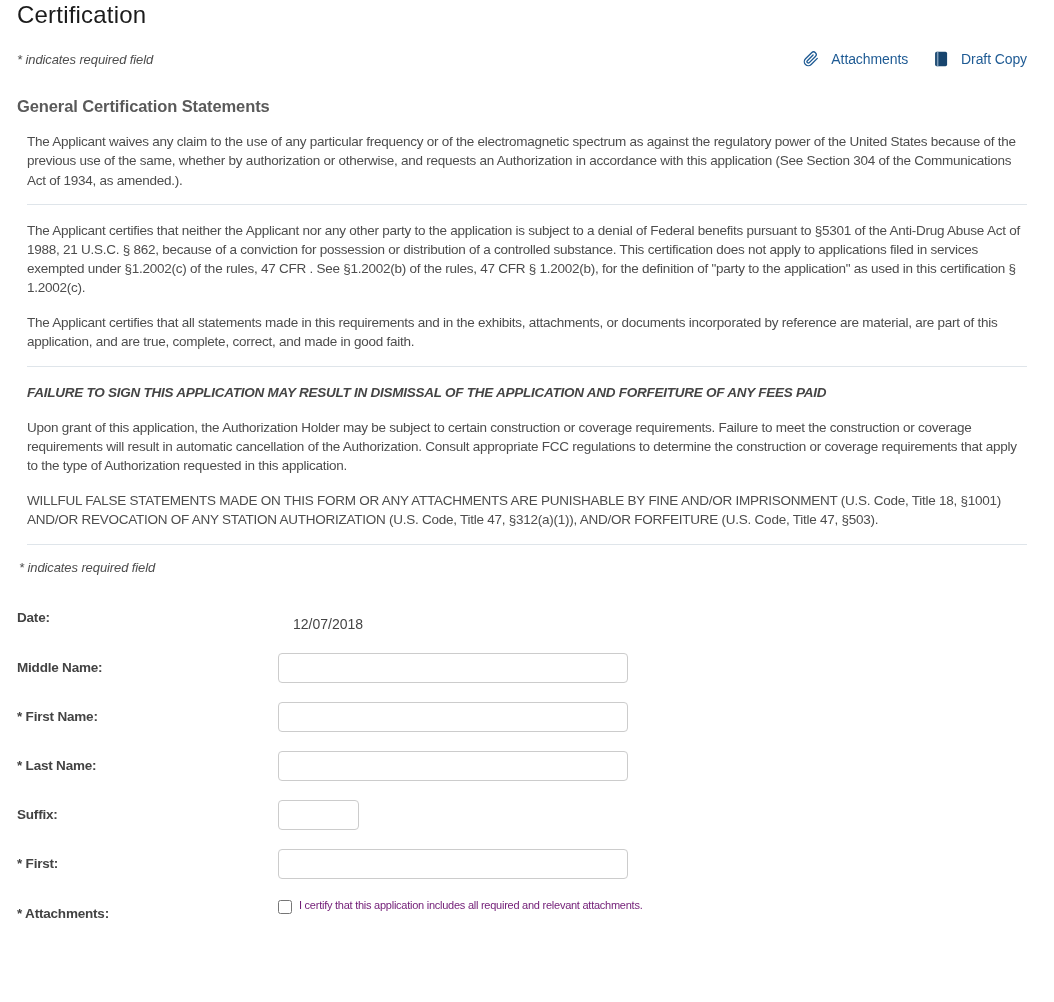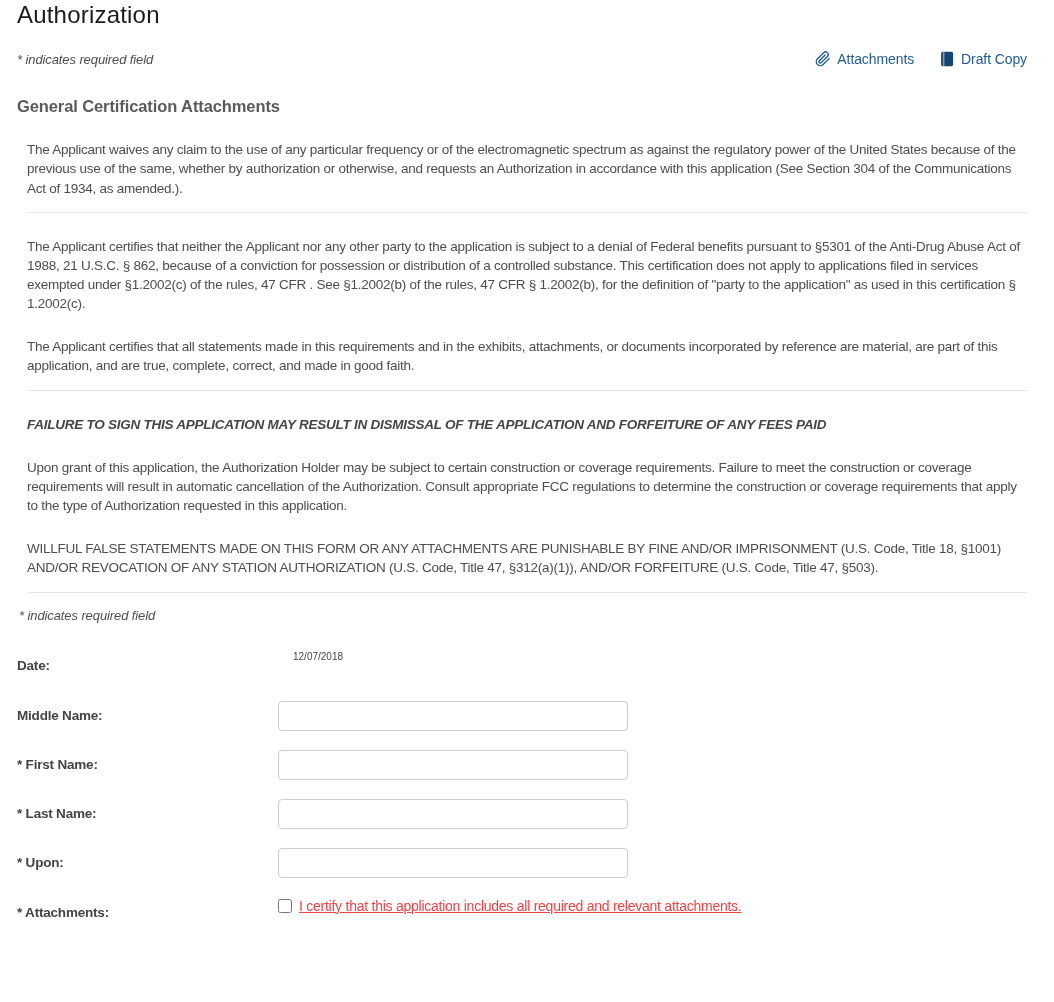--- a/index.html
+++ b/index.html
@@ -29,40 +29,40 @@
   .required-note {
     font-style: italic;
     font-size: 13px;
     color: #4d4d4d;
     letter-spacing: -0.1px;
   }
   .links { display: flex; gap: 26px; align-items: center; }
   .toolbar-link {
     display: inline-flex;
     align-items: center;
-    gap: 6px;
+    gap: 12px;
     font-size: 14px;
     color: #1f5b94;
     text-decoration: none;
     cursor: pointer;
     letter-spacing: -0.1px;
   }
   .toolbar-link svg { display: block; }
 
   .section-heading {
     font-size: 16.5px;
     font-weight: 700;
     color: #5a5a5a;
     letter-spacing: -0.1px;
   }
   .heading-general { margin-top: 30px; }
   .heading-authorized { margin-top: 18px; }
 
   .para {
-    margin: 24px 0 0 10px;
+    margin: 16px 0 0 10px;
     font-size: 13.5px;
     line-height: 1.42;
     color: #4d4d4d;
     letter-spacing: -0.25px;
     max-width: 1002px;
   }
   .para.bold-warning { font-weight: 700; color: #454545; font-style: italic; }
 
   .divider {
     border: none;
@@ -88,25 +88,25 @@
     margin-bottom: 19px;
     min-height: 30px;
   }
   .form-label {
     font-size: 13.5px;
     font-weight: 700;
     color: #434343;
     letter-spacing: -0.2px;
   }
   .date-value {
-    font-size: 10px;
+    font-size: 14px;
     color: #454545;
     padding-left: 15px;
     align-self: start;
-    margin-top: 2px;
+    margin-top: 15px;
   }
   .row-date { margin-bottom: 18px; min-height: 34px; }
   .text-input {
     width: 350px;
     height: 30px;
     border: 1px solid #cccccc;
     border-radius: 4px;
     padding: 4px 8px;
     font-family: "Liberation Sans", sans-serif;
     font-size: 13.5px;
@@ -122,33 +122,32 @@
     align-items: flex-start;
     gap: 7px;
     padding-top: 1px;
   }
   .checkbox-wrap input[type="checkbox"] {
     width: 14px; height: 14px;
     margin-top: 1px;
     accent-color: #ffffff;
   }
   .checkbox-label {
-    font-size: 14px;
-    color: #ef4444;
+    font-size: 11px;
+    color: #701a75;
     letter-spacing: -0.25px;
-    text-decoration: underline;
   }
   .checkbox-row .form-label { margin-top: 8px; }
 </style>
 </head>
 <body>
 
 <div class="page">
 
-  <h1 class="page-title">Authorization</h1>
+  <h1 class="page-title">Certification</h1>
 
   <div class="meta-row">
     <span class="required-note">* indicates required field</span>
     <span class="links">
       <a class="toolbar-link">
         <span>
           <svg width="16" height="16" viewBox="0 0 24 24" fill="none" stroke="#1f5b94" stroke-width="2" stroke-linecap="round" stroke-linejoin="round">
               <path d="M21.44 11.05l-9.19 9.19a6 6 0 0 1-8.49-8.49l9.19-9.19a4 4 0 0 1 5.66 5.66L9.42 17.41a2 2 0 0 1-2.83-2.83l8.49-8.48"></path>
             </svg>
         </span>
@@ -159,21 +158,21 @@
           <svg width="15" height="16" viewBox="0 0 18 20">
               <rect x="1" y="1" width="15" height="18" rx="2" fill="#17456e"></rect>
               <rect x="3.2" y="1" width="2" height="18" fill="#7d9cb9"></rect>
             </svg>
         </span>
         <span>Draft Copy</span>
       </a>
     </span>
   </div>
 
-  <h2 class="section-heading heading-general">General Certification Attachments</h2>
+  <h2 class="section-heading heading-general">General Certification Statements</h2>
 
   <p class="para">The Applicant waives any claim to the use of any particular frequency or of the electromagnetic spectrum as against the regulatory power of the United States because of the previous use of the same, whether by authorization or otherwise, and requests an Authorization in accordance with this application (See Section 304 of the Communications Act of 1934, as amended.).</p>
   <hr class="divider inner">
   <p class="para">The Applicant certifies that neither the Applicant nor any other party to the application is subject to a denial of Federal benefits pursuant to §5301 of the Anti-Drug Abuse Act of 1988, 21 U.S.C. § 862, because of a conviction for possession or distribution of a controlled substance. This certification does not apply to applications filed in services exempted under §1.2002(c) of the rules, 47 CFR . See §1.2002(b) of the rules, 47 CFR § 1.2002(b), for the definition of "party to the application" as used in this certification § 1.2002(c).</p>
   <p class="para">The Applicant certifies that all statements made in this requirements and in the exhibits, attachments, or documents incorporated by reference are material, are part of this application, and are true, complete, correct, and made in good faith.</p>
   <hr class="divider inner">
 
 
   <p class="para bold-warning">FAILURE TO SIGN THIS APPLICATION MAY RESULT IN DISMISSAL OF THE APPLICATION AND FORFEITURE OF ANY FEES PAID</p>
   <p class="para">Upon grant of this application, the Authorization Holder may be subject to certain construction or coverage requirements. Failure to meet the construction or coverage requirements will result in automatic cancellation of the Authorization. Consult appropriate FCC regulations to determine the construction or coverage requirements that apply to the type of Authorization requested in this application.</p>
@@ -197,23 +196,27 @@
     <div class="form-row">
       <span class="form-label">* First Name:</span>
       <span><input type="text" class="text-input" value="" style=""></span>
     </div>
 
     <div class="form-row">
       <span class="form-label">* Last Name:</span>
       <span><input type="text" class="text-input" value="" style=""></span>
     </div>
 
-
-    <div class="form-row">
-      <span class="form-label">* Upon:</span>
+    <div class="form-row">
+      <span class="form-label">Suffix:</span>
+      <span><input type="text" class="text-input short" value="" style=""></span>
+    </div>
+
+    <div class="form-row">
+      <span class="form-label">* First:</span>
       <span><input type="text" class="text-input" value="" style=""></span>
     </div>
 
     <div class="form-row checkbox-row">
       <span class="form-label">* Attachments:</span>
       <span class="checkbox-wrap">
         <input type="checkbox" style="">
         <span class="checkbox-label">I certify that this application includes all required and relevant attachments.</span>
       </span>
     </div>

